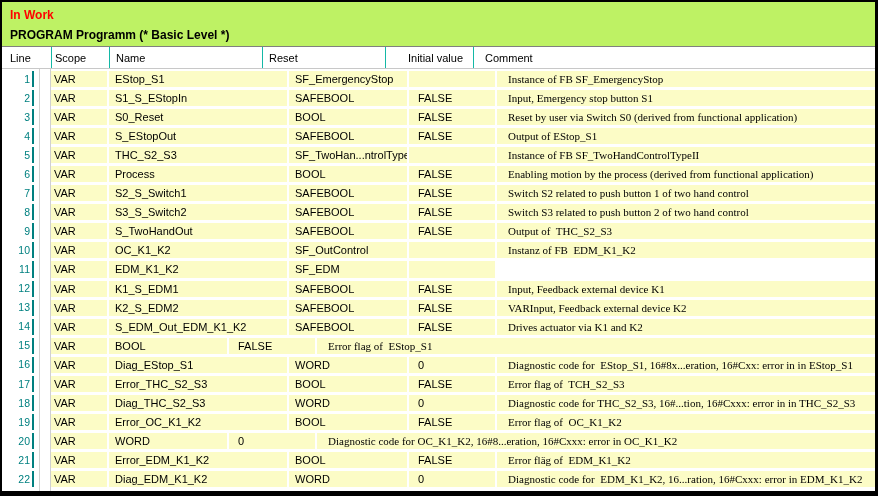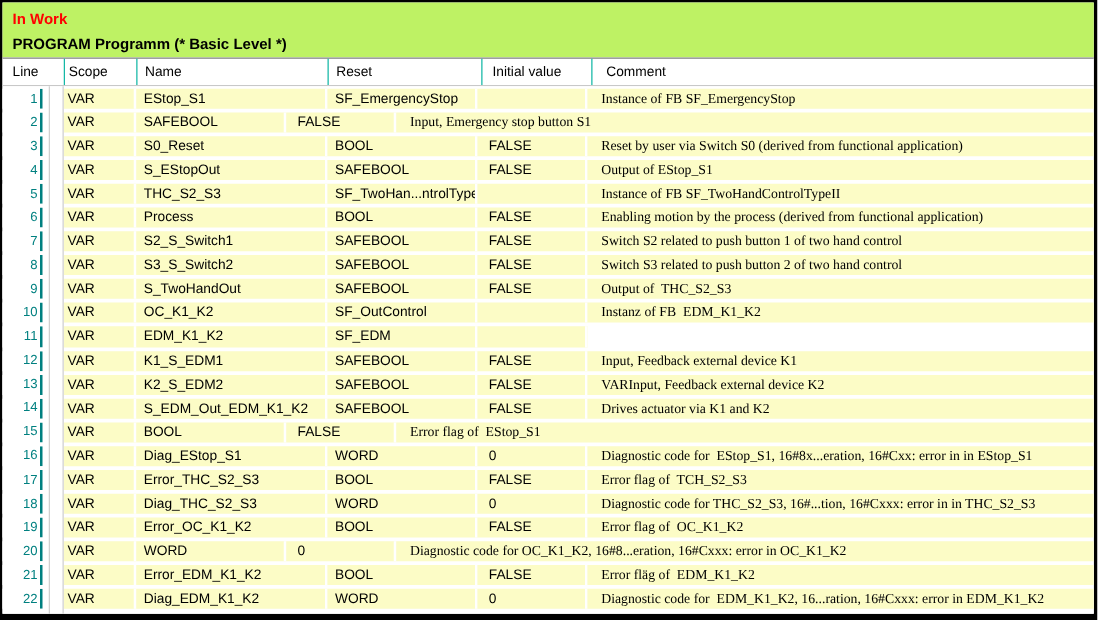--- a/index.html
+++ b/index.html
@@ -29,21 +29,21 @@
     border-top: 1px solid #808080;
     border-bottom: 1px solid #c8c8c8;
     font-size: 11px; color: #000000;
   }
   .hcell { height: 100%; display: flex; align-items: center; overflow: hidden; white-space: nowrap; }
   .hcell + .hcell { border-left: 1px solid #14b8a6; }
   .h-line    { width: 49px;  padding-left: 8px; }
   .h-scope   { width: 58px;  padding-left: 3px; }
   .h-name    { width: 153px; padding-left: 6px; }
   .h-type    { width: 123px; padding-left: 6px; }
-  .h-init    { width: 88px;  padding-left: 8px; }
+  .h-init    { width: 88px;  padding-left: 22px; }
   .h-comment { flex: 1;      padding-left: 11px; }
 
   .rows {
     flex: 1 1 auto; position: relative;
     display: flex; flex-direction: column;
     gap: 3px; padding: 2px 0 4px 0;
     background: #ffffff; min-height: 0;
   }
   .vline { position: absolute; top: 0; bottom: 0; width: 1px; background: #d0d0d0; z-index: 2; }
   .vline-1 { left: 37px; }
@@ -57,21 +57,21 @@
     color: #008080; font-size: 10.5px; position: relative;
   }
   .c-line .num { line-height: 1; }
   .c-line .change-bar {
     position: absolute; right: 9px; top: 0; bottom: 0; width: 2px;
     background: #008080; margin-right: -4px;
   }
   .c-gap { width: 12px; flex: 0 0 auto; background: #ffffff; }
   .yellow { background: #fcfcc6; color: #000000; border-right: 2px solid #ffffff; }
   .c-scope   { width: 58px;  flex: 0 0 auto; padding-left: 3px; text-align: right; }
-  .c-name    { width: 153px; flex: 0 0 auto; padding-left: 6px; }
+  .c-name    { width: 180px; flex: 0 0 auto; padding-left: 6px; }
   .c-type    { width: 120px; flex: 0 0 auto; padding-left: 6px; }
   .c-init    { width: 88px;  flex: 0 0 auto; padding-left: 9px; }
   .c-comment { flex: 1 1 auto; padding-left: 11px; border-right: none; font-family: Liberation Serif, serif; }
 </style>
 </head>
 <body>
 
 <div class="window">
 
   <div class="titlebar">
@@ -107,20 +107,21 @@
     <div class="cell yellow c-comment">Instance of FB SF_EmergencyStop</div>
   </div>
 
   <div class="row">
     <div class="cell c-line">
       <span class="num">2</span>
       <span class="change-bar"></span>
     </div>
     <div class="cell c-gap"></div>
     <div class="cell yellow c-scope">VAR</div>
+    <div class="cell yellow c-name">S1_S_EStopIn</div>
     <div class="cell yellow c-type">SAFEBOOL</div>
     <div class="cell yellow c-init">FALSE</div>
     <div class="cell yellow c-comment">Input, Emergency stop button S1</div>
   </div>
 
   <div class="row">
     <div class="cell c-line">
       <span class="num">3</span>
       <span class="change-bar"></span>
     </div>

